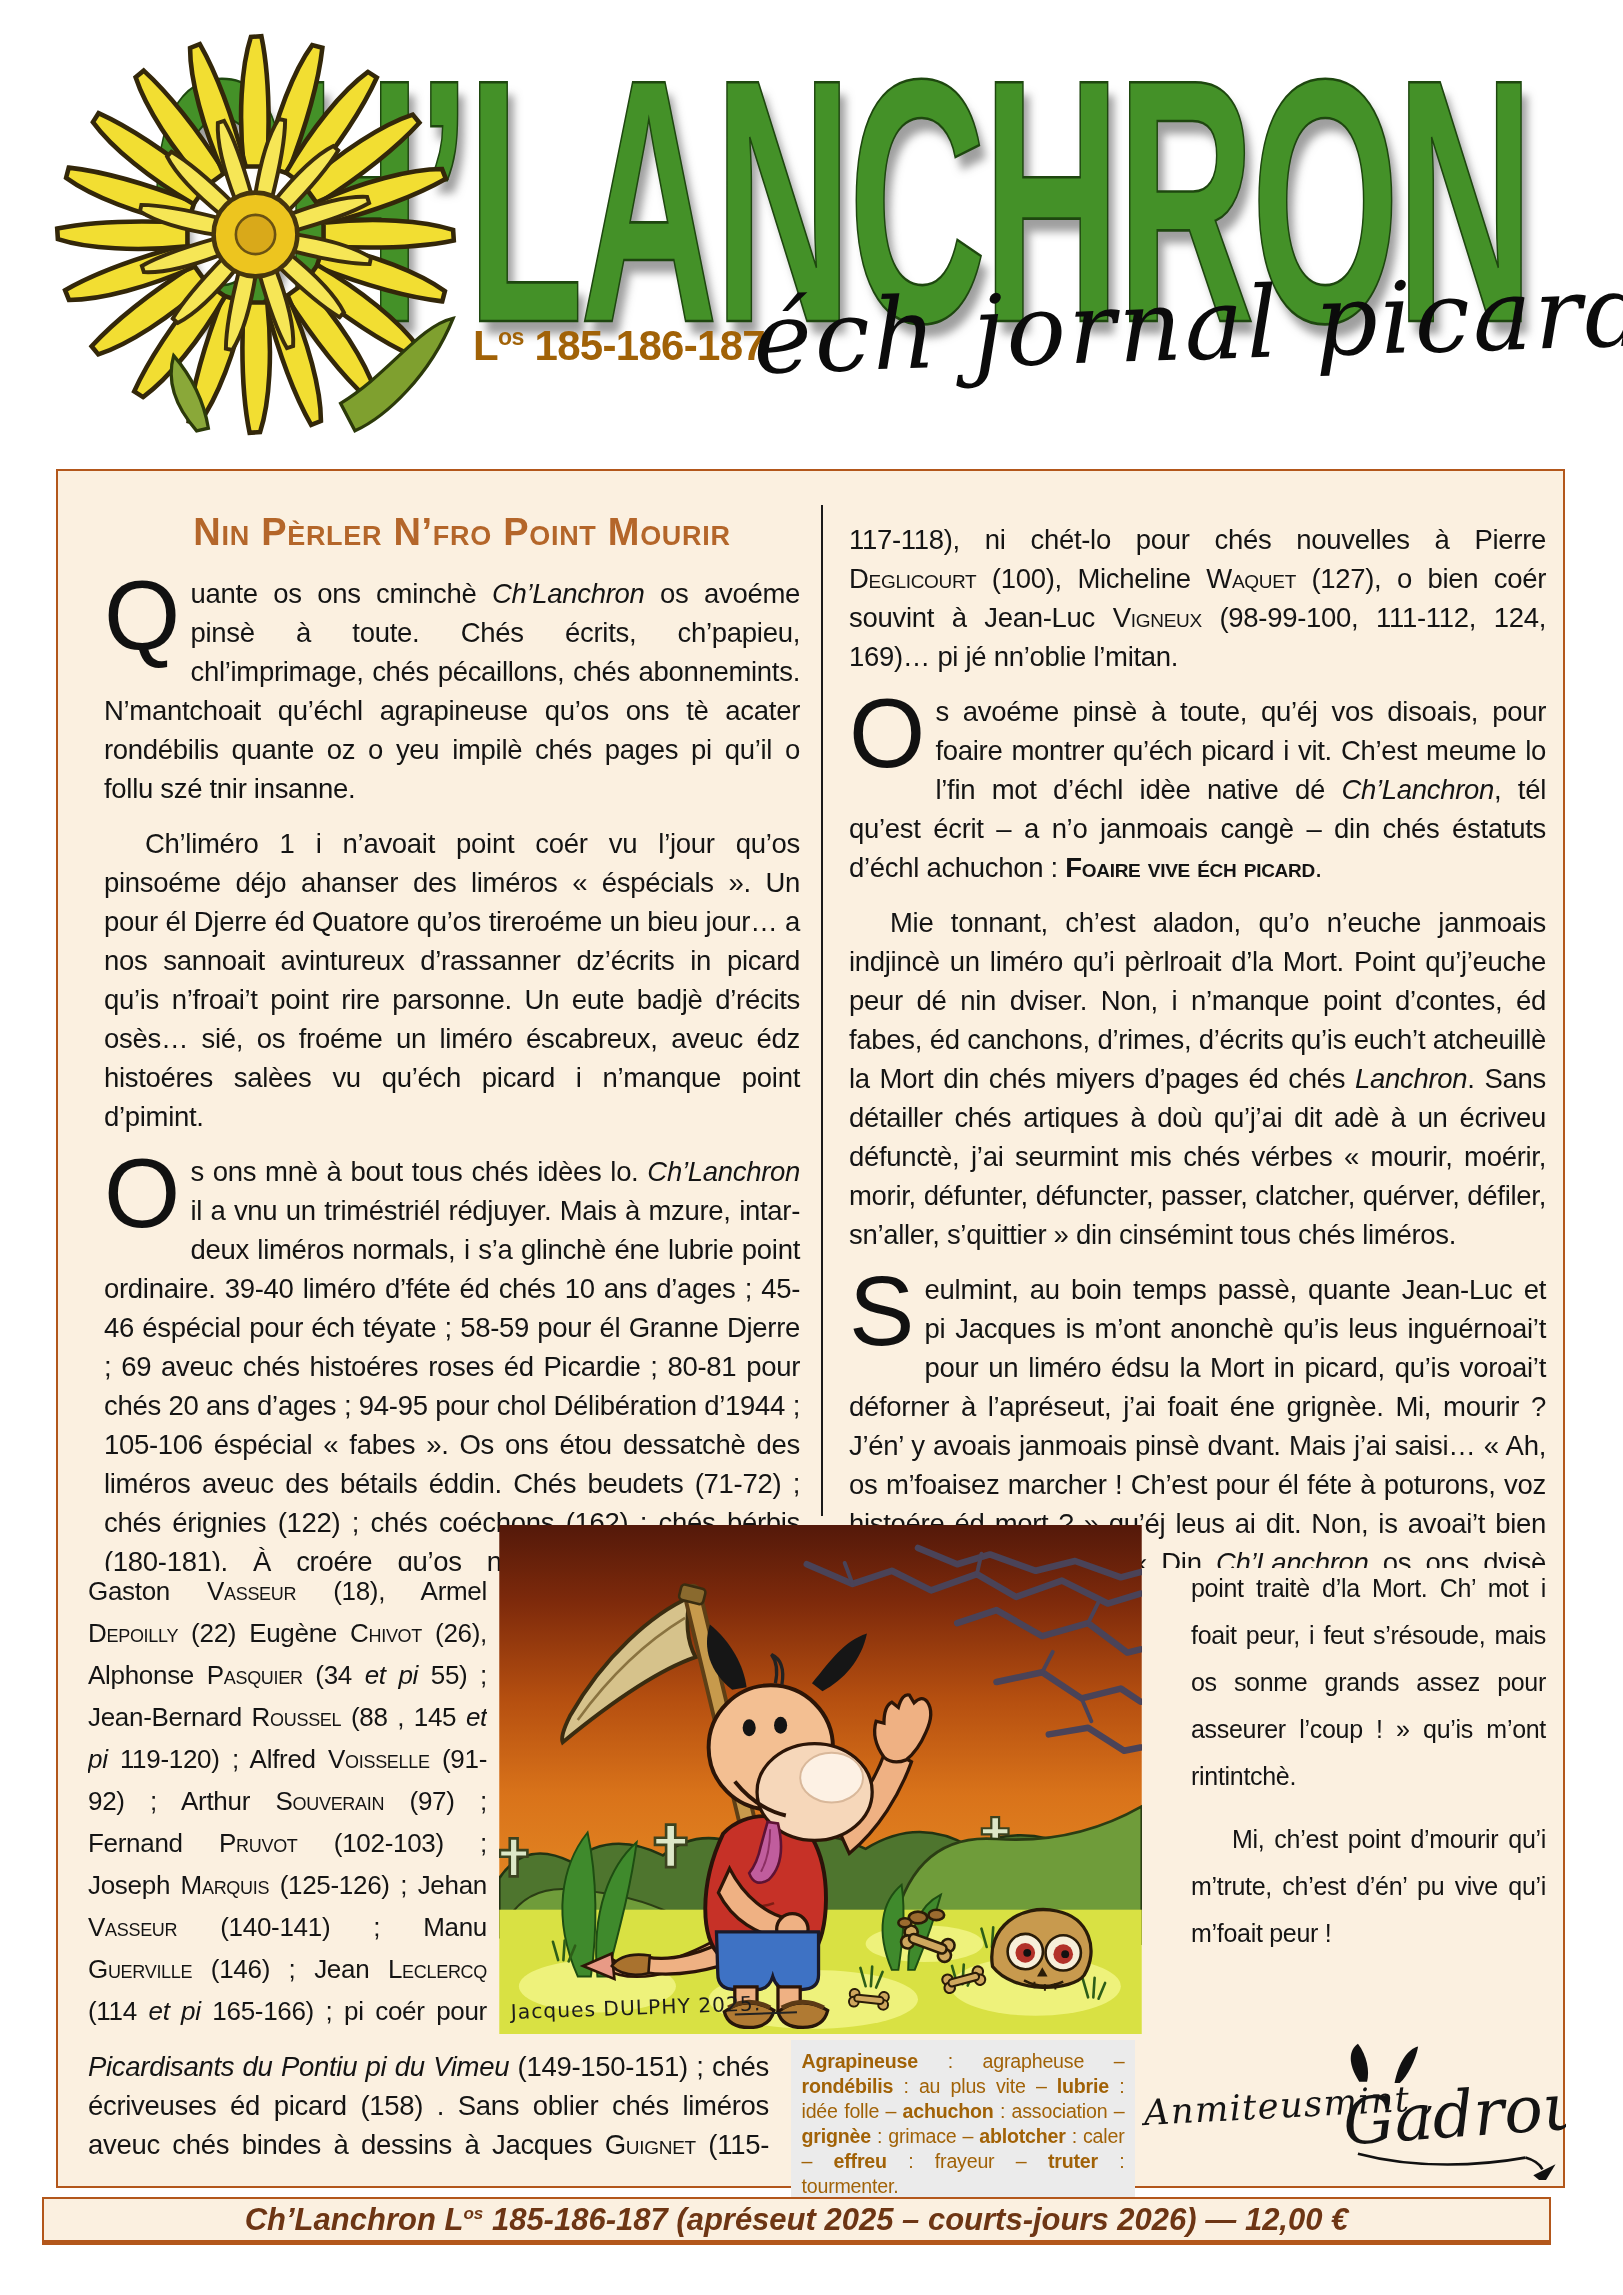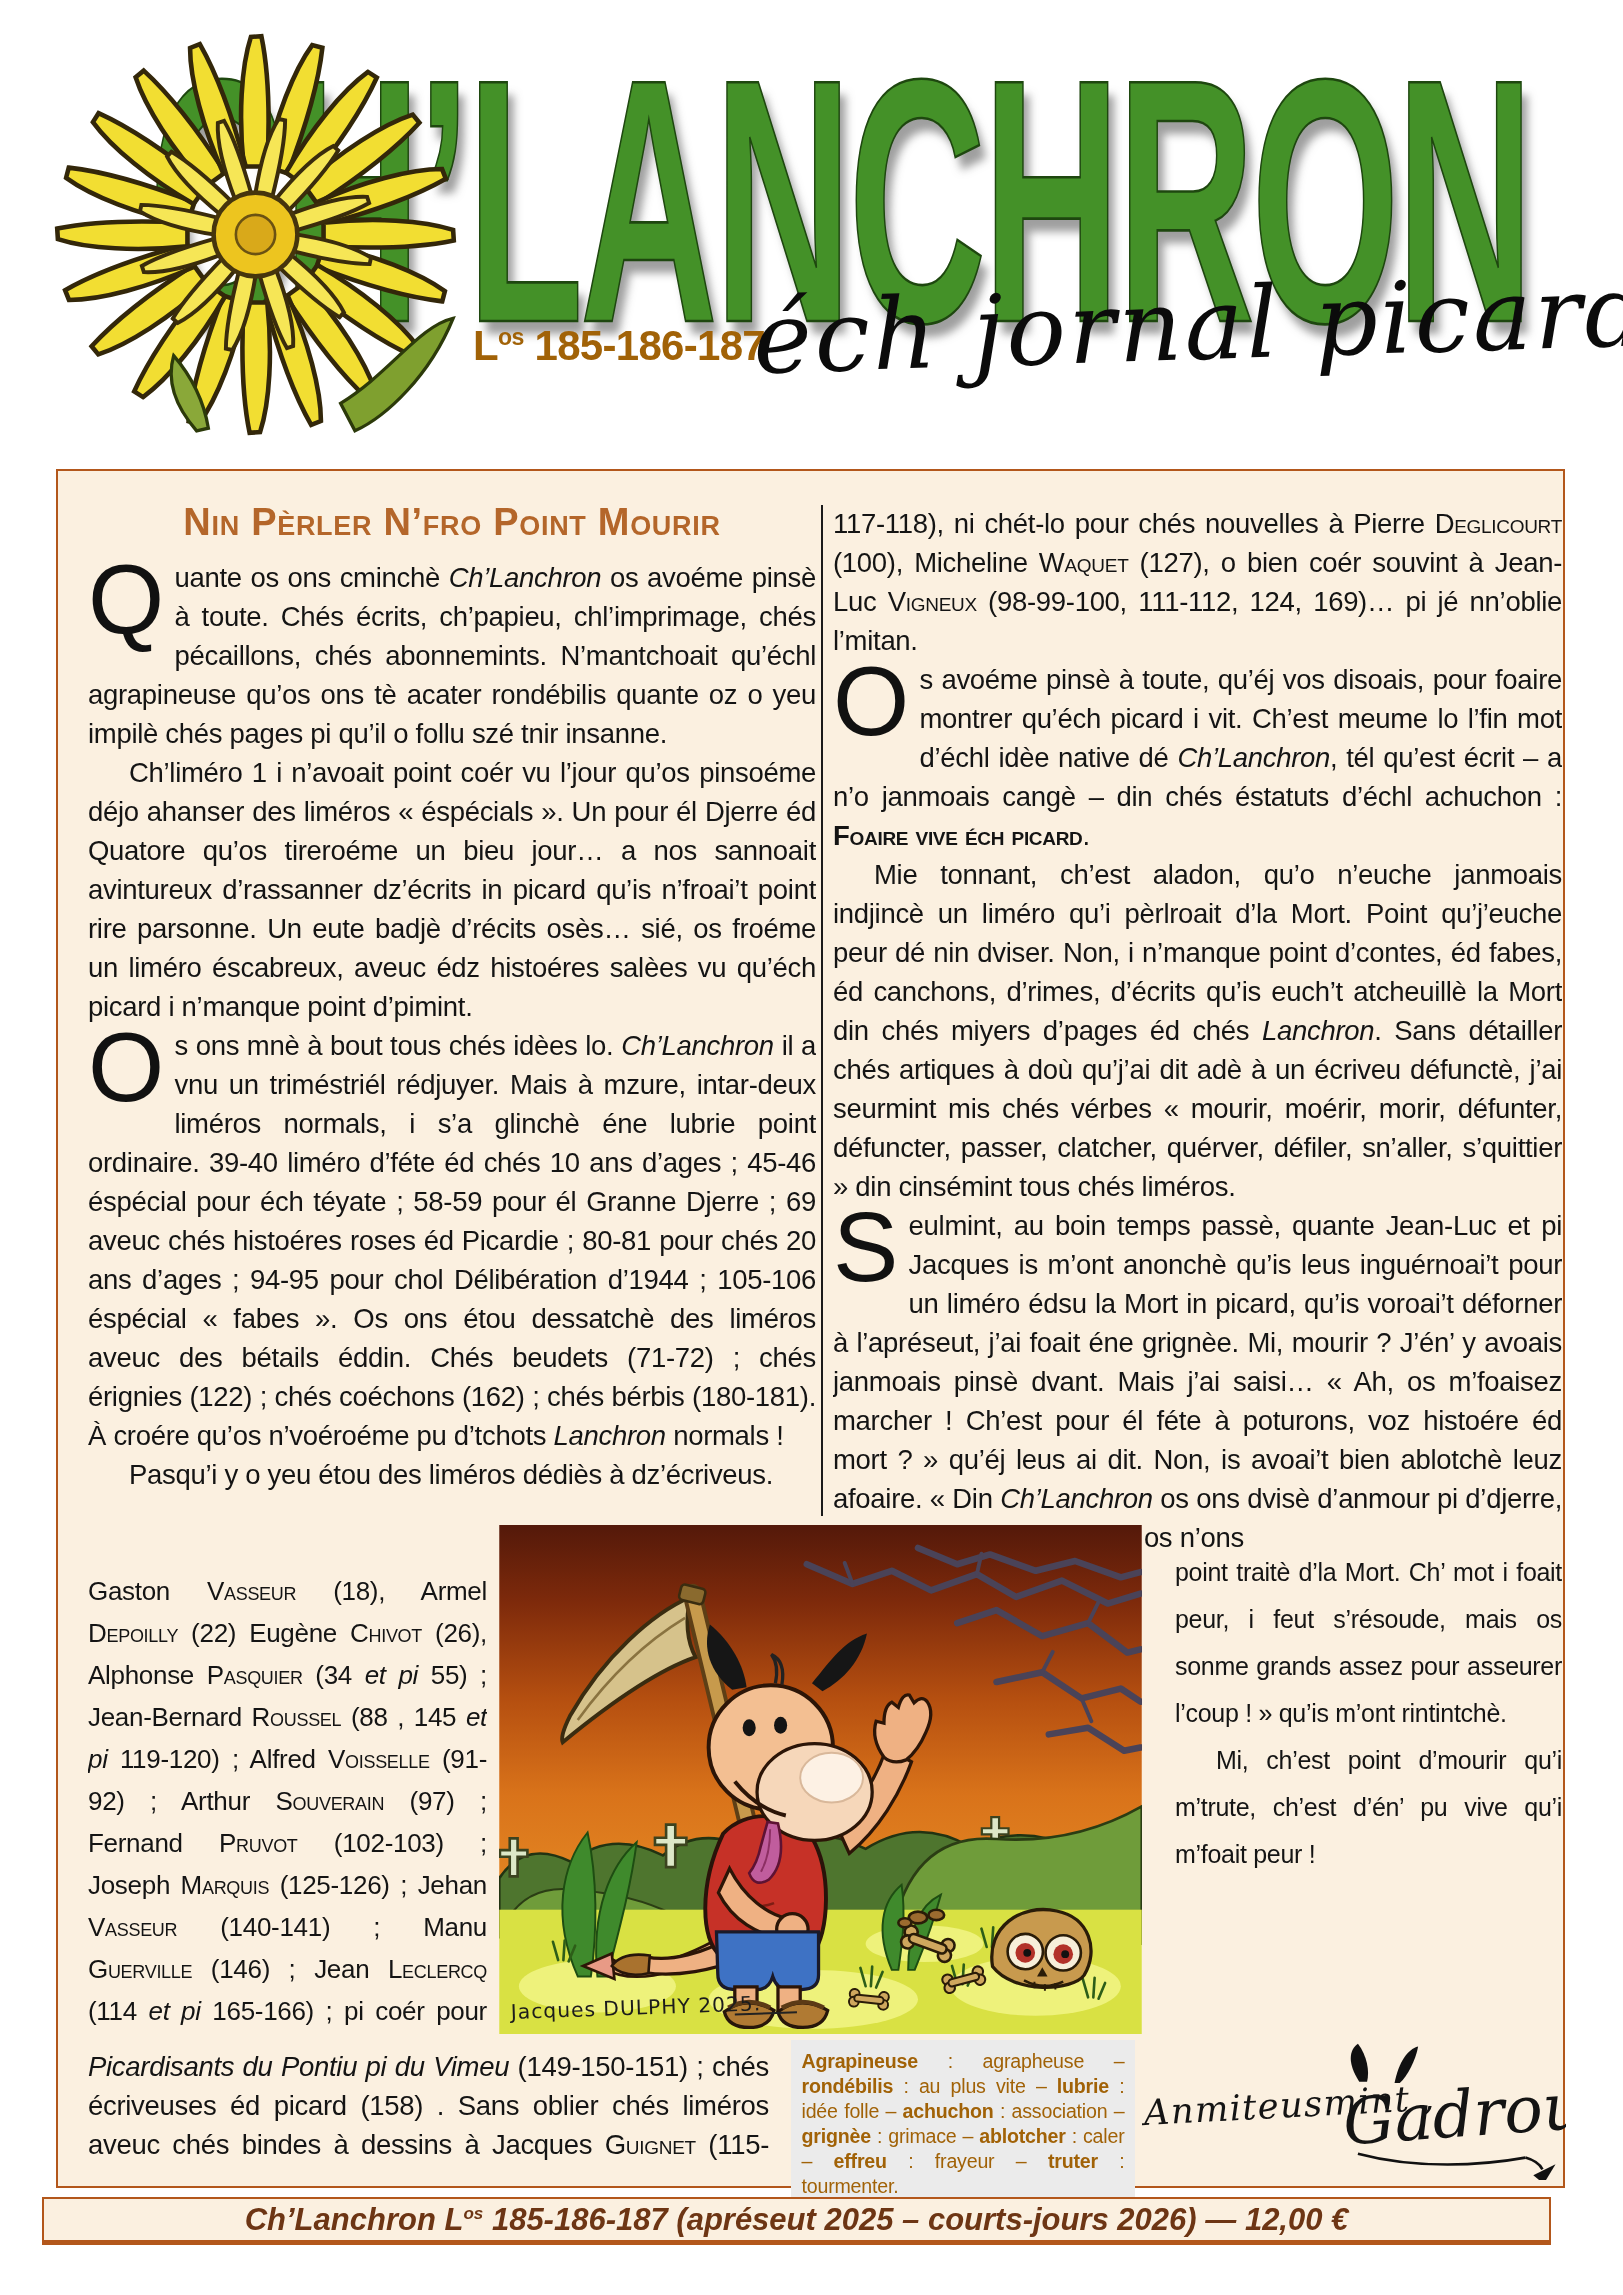--- a/index.html
+++ b/index.html
@@ -18,26 +18,26 @@
   .mast-subtitle{position:absolute;left:753px;top:267px;z-index:4;white-space:nowrap;
     font-family:"DejaVu Serif",serif;font-style:italic;font-size:99px;color:#0b0b0b;
     letter-spacing:2.6px;transform:rotate(-1.8deg);}
   .dandelion{position:absolute;left:33px;top:11.8px;z-index:2;}
 
   
   .article-box{position:absolute;left:56px;top:469px;width:1505px;height:1715px;
     background:#fbf0e0;border:2px solid #b3571b;}
   .vrule{position:absolute;left:821px;top:505px;width:2px;height:1011px;background:#1a1a1a;}
 
-  .article-title{position:absolute;left:88px;top:501px;width:728px;margin:0;
+  .article-title{position:absolute;left:88px;top:501px;width:728px;margin:10px;
     font-size:38px;font-weight:700;font-variant:small-caps;letter-spacing:0.7px;
     color:#b4662a;text-align:center;}
 
   .txt{position:absolute;text-align:justify;color:#141414;}
-  .txt p{margin:0;}
+  .txt p{margin:16px;}
   .wide{font-size:27.5px;line-height:39px;letter-spacing:-0.3px;}
   .L1{left:88px;top:558px;width:728px;height:1013px;overflow:hidden;}
   .L2{left:88px;top:1570px;width:399px;height:465px;overflow:hidden;
       font-size:26px;line-height:42px;letter-spacing:-0.3px;}
   .L3{left:88px;top:2047px;width:681px;height:124px;overflow:hidden;}
   .R1{left:833px;top:504px;width:729px;height:1064px;overflow:hidden;}
   .R2{left:1175px;top:1549px;width:387px;height:497px;overflow:hidden;
       font-size:25px;line-height:47px;letter-spacing:-0.3px;}
   .ind{text-indent:41px;}
   .dropcap{float:left;font-size:98px;line-height:73px;padding:5.2px 10.5px 0 0;font-weight:400;color:#111;}

